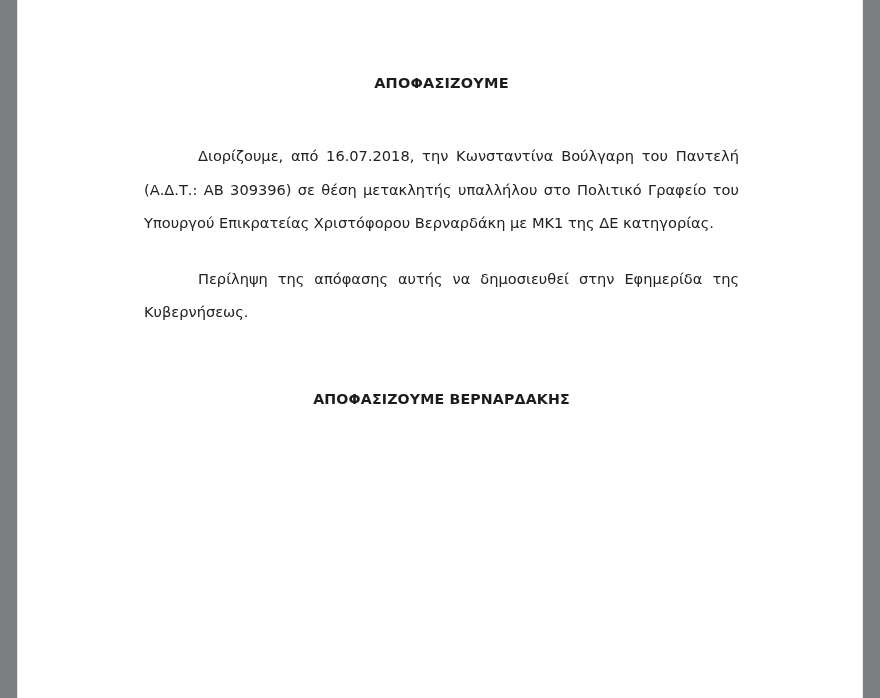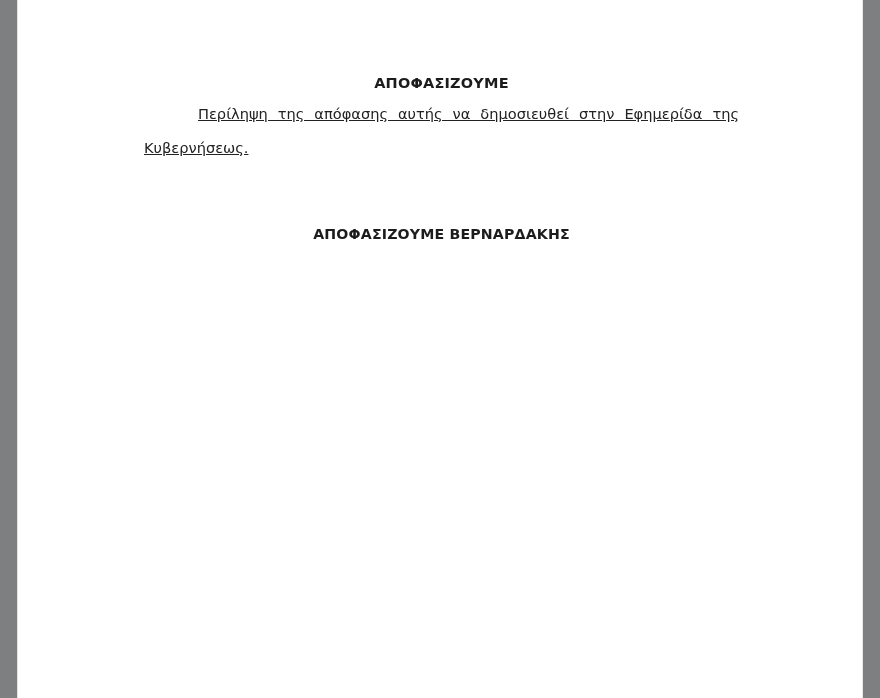--- a/index.html
+++ b/index.html
@@ -73,21 +73,21 @@
     font-size: 14.6px;
     line-height: 33.5px;
     text-align: justify;
     text-justify: inter-word;
     text-indent: 54px;
     -webkit-hyphens: none;
     hyphens: none;
   }
 
   .para-1 { margin-top: 48px; }
-  .para-2 { margin-top: 6px; text-decoration: underline; }
+  .para-2 { margin-top: 22px; }
 
   .sig-title {
     text-align: center;
     font-weight: bold;
     font-size: 14.2px;
     color: #1c1c1c;
     margin: 0;
     padding-top: 67px;
     letter-spacing: 0.15px;
   }
@@ -108,20 +108,21 @@
 <div class="viewer">
 
   <div class="band band-left"></div>
   <div class="band band-right"></div>
 
   <div class="page">
     <div class="content">
 
       <h1 class="doc-title">ΑΠΟΦΑΣΙΖΟΥΜΕ</h1>
 
+      <p class="para para-1">Διορίζουμε, από 16.07.2018, την Κωνσταντίνα Βούλγαρη του Παντελή (Α.Δ.Τ.: ΑΒ 309396) σε θέση μετακλητής υπαλλήλου στο Πολιτικό Γραφείο του Υπουργού Επικρατείας Χριστόφορου Βερναρδάκη με ΜΚ1 της ΔΕ κατηγορίας.</p>
 
       <p class="para para-2">Περίληψη της απόφασης αυτής να δημοσιευθεί στην Εφημερίδα της Κυβερνήσεως.</p>
 
 
       <div class="sig-name">ΑΠΟΦΑΣΙΖΟΥΜΕ ΒΕΡΝΑΡΔΑΚΗΣ</div>
 
     </div>
   </div>
 
 </div>

